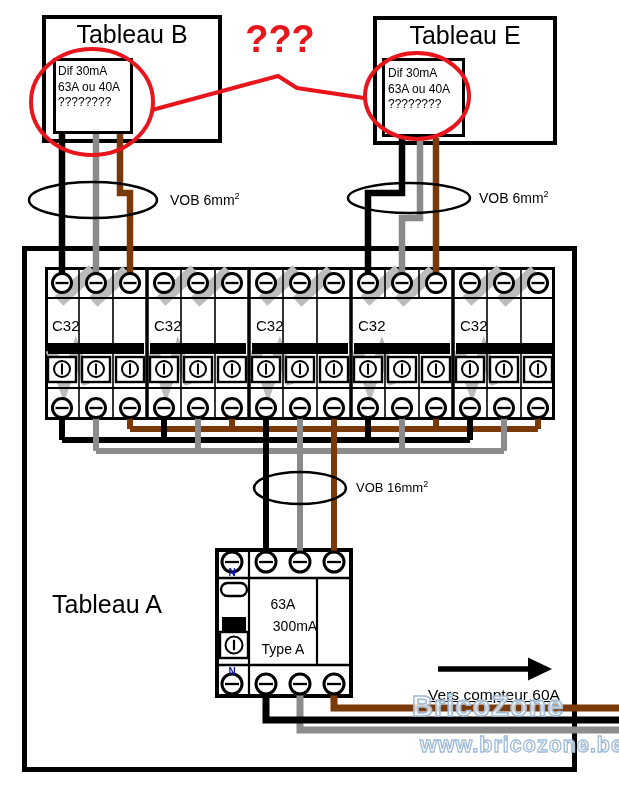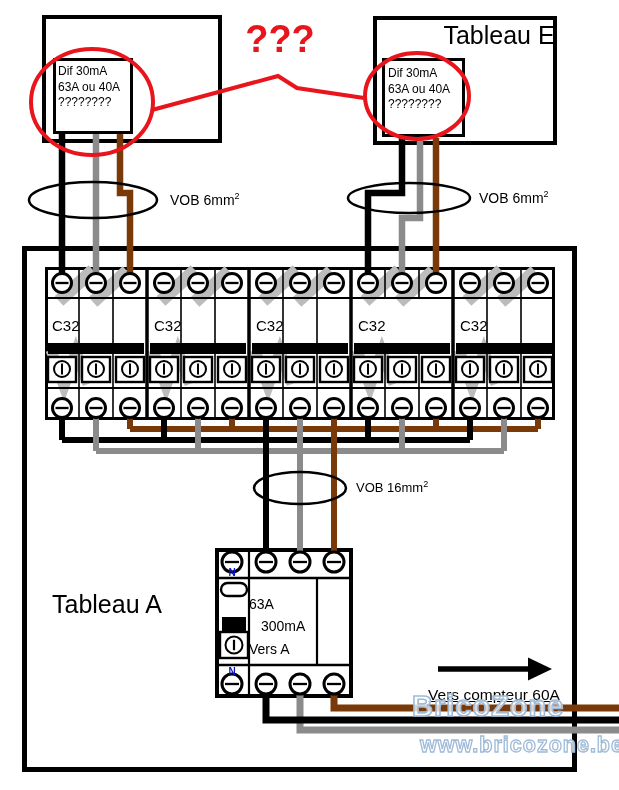--- a/index.html
+++ b/index.html
@@ -5,45 +5,46 @@
   html,body{margin:0;padding:0;background:#fff;}
   .canvas{position:relative;width:619px;height:790px;background:#fff;overflow:hidden;
           font-family:"Liberation Sans","DejaVu Sans",sans-serif;color:#000;}
   .box{position:absolute;border:4px solid #000;background:#fff;box-sizing:border-box;z-index:1;}
   .lbl{position:absolute;z-index:3;white-space:nowrap;}
   .center{text-align:center;}
   #diagram{position:absolute;left:0;top:0;z-index:2;pointer-events:none;}
   .panel-title{font-size:25px;line-height:28px;}
   .dif-text{font-size:12px;line-height:15.5px;}
   .c32{font-size:15px;}
-  .rating{font-size:14px;line-height:16px;width:68px;text-align:left;}
+  .rating{font-size:14px;line-height:16px;width:68px;text-align:center;}
   .n-label{font-size:10px;font-weight:bold;width:20px;text-align:center;}
   .vob{font-size:14px;text-align:center;}
   .vob sup{font-size:9px;}
   .q-marks{font-size:38px;font-weight:bold;line-height:38px;}
   .vers{font-size:15.5px;width:140px;text-align:center;text-decoration:underline;}
   .wm{position:absolute;font-weight:bold;color:rgba(255,255,255,0.78);z-index:4;letter-spacing:1px;}
   #wm-name{left:382px;top:690px;font-size:29px;margin-left:30px;}
   #wm-url{left:420px;top:733px;font-size:21.5px;}
 </style>
 </head>
 <body>
 
 <div class="canvas">
 
   <div class="box" style="left:42px;top:15px;width:180px;height:128px;"></div>
+  <div class="lbl panel-title center" style="left:42px;top:20px;width:180px;">Tableau B</div>
   <div class="box" style="left:53px;top:58px;width:80px;height:76px;border-width:3px;"></div>
   <div class="lbl dif-text" style="left:58px;top:64px;">
     <div>Dif 30mA</div>
     <div>63A ou 40A</div>
     <div>????????</div>
   </div>
 
   <div class="box" style="left:373px;top:16px;width:184px;height:129px;"></div>
-  <div class="lbl panel-title center" style="left:373px;top:21px;width:184px;margin-left:34px;">Tableau E</div>
+  <div class="lbl panel-title center" style="left:373px;top:21px;width:184px;">Tableau E</div>
   <div class="box" style="left:382px;top:58px;width:83px;height:79px;border-width:3px;"></div>
   <div class="lbl dif-text" style="left:388px;top:66px;">
     <div>Dif 30mA</div>
     <div>63A ou 40A</div>
     <div>????????</div>
   </div>
 
   <div class="lbl q-marks center" id="q-marks" style="left: 240px; top: 20px; width: 80px; color: rgb(232, 21, 28);">???</div>
 
   <div class="lbl vob" style="left:170px;top:191px;"><span>VOB 6mm</span><sup>2</sup></div>
@@ -58,21 +59,21 @@
   <div class="lbl c32" style="left:154px;top:317px;">C32</div>
   <div class="lbl c32" style="left:256px;top:317px;">C32</div>
   <div class="lbl c32" style="left:358px;top:317px;">C32</div>
   <div class="lbl c32" style="left:460px;top:317px;">C32</div>
 
   <div class="box" style="left:215px;top:548px;width:138px;height:150px;border-width:4px;"></div>
   <div class="lbl n-label" style="left: 222px; top: 567px; color: rgb(10, 18, 200);">N</div>
   <div class="lbl n-label" style="left: 222px; top: 666px; color: rgb(10, 18, 200);">N</div>
   <div class="lbl rating" style="left:249px;top:596px;">63A</div>
   <div class="lbl rating" style="left:249px;top:618px;margin-left:12px;">300mA</div>
-  <div class="lbl rating" style="left:249px;top:641px;">Vers A</div>
+  <div class="lbl rating" style="left:249px;top:641px;">Type A</div>
 
   <div class="lbl vers" style="left:424px;top:686px;">Vers compteur 60A</div>
 
   <div class="wm" id="wm-name" style="-webkit-text-stroke: 1.6px rgb(159, 187, 216);">BricoZone</div>
   <div class="wm" id="wm-url" style="-webkit-text-stroke: 1.3px rgb(159, 187, 216);">www.bricozone.be</div>
 
   <svg id="diagram" width="619" height="790" viewBox="0 0 619 790">
       <line x1="59" y1="301" x2="93" y2="270" stroke="#bcbcbc" stroke-width="13"></line>
       <line x1="93" y1="302" x2="127" y2="271" stroke="#bcbcbc" stroke-width="13"></line>
       <polyline points="51,350 64,386 76,352 88,384" fill="none" stroke="#bcbcbc" stroke-width="11"></polyline>

